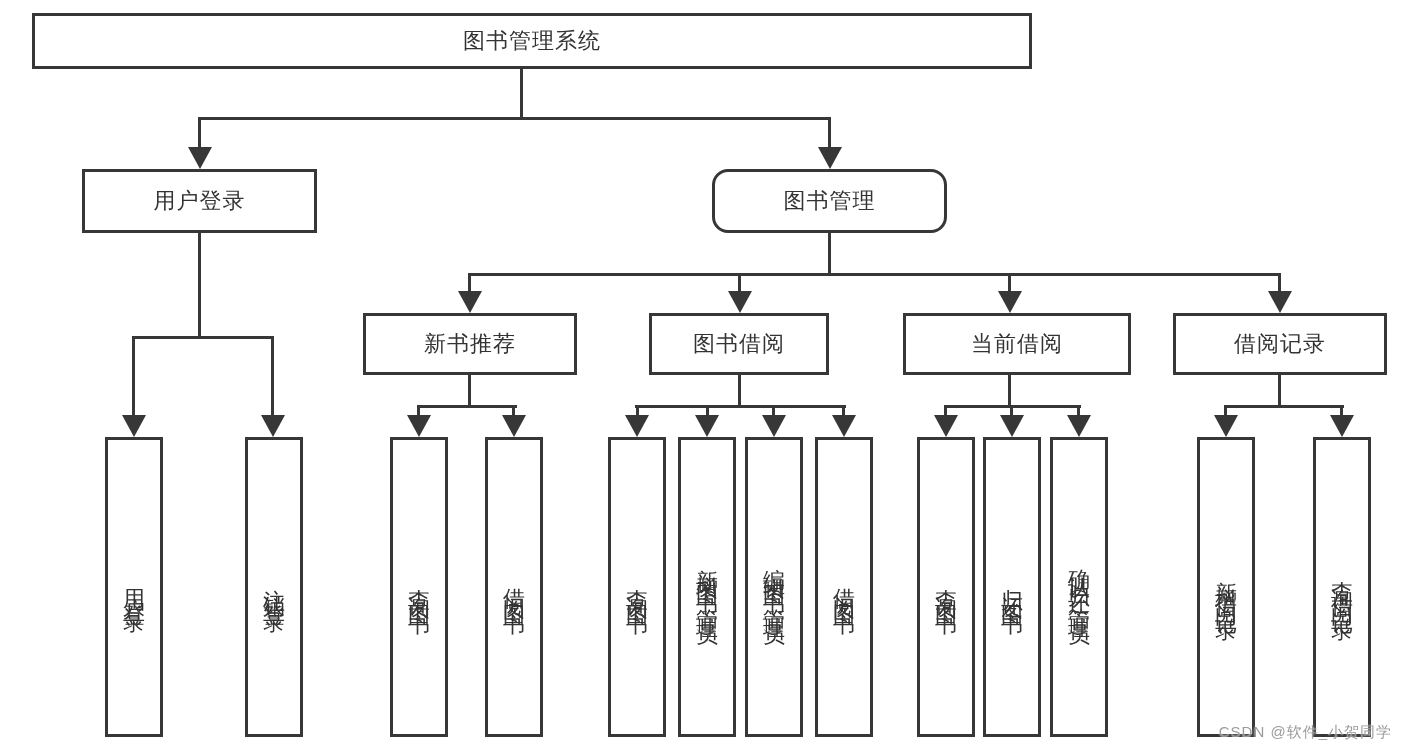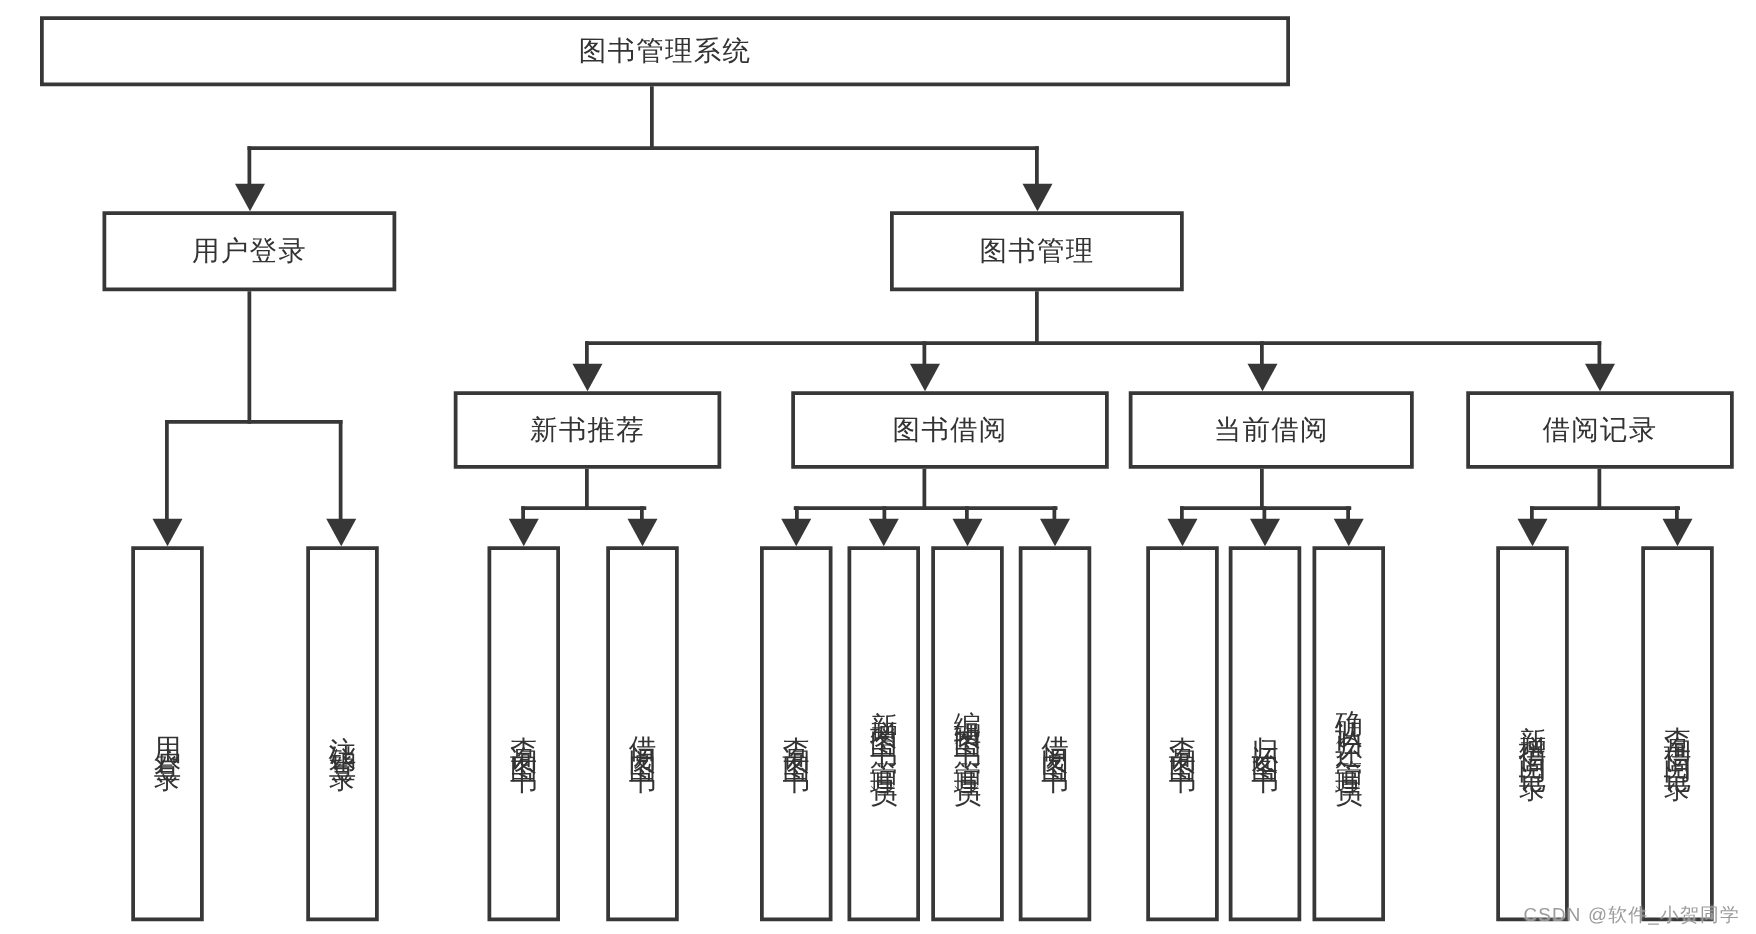--- a/index.html
+++ b/index.html
@@ -38,42 +38,42 @@
   <div class="box" style="left:22px;top:13px;width:1000px;height:56px;margin-left:10px;">图书管理系统</div>
 
   <div class="vline" style="left:520px;top:69px;height:51px;"></div>
   <div class="hline" style="left:198px;top:117px;width:633px;"></div>
   <div class="vline" style="left:198px;top:117px;height:36px;"></div>
   <div class="vline" style="left:828px;top:117px;height:36px;"></div>
   <div class="arrow" style="left:188px;top:147px;"></div>
   <div class="arrow" style="left:818px;top:147px;"></div>
 
   <div class="box" style="left:82px;top:169px;width:235px;height:64px;">用户登录</div>
-  <div class="box" style="left:712px;top:169px;width:235px;height:64px;">图书管理</div>
+  <div class="box" style="left:712px;top:169px;width:235px;height:64px;border-radius:16px;">图书管理</div>
 
   <div class="vline" style="left:198px;top:233px;height:106px;"></div>
   <div class="hline" style="left:132px;top:336px;width:142px;"></div>
   <div class="vline" style="left:132px;top:336px;height:84px;"></div>
   <div class="vline" style="left:271px;top:336px;height:84px;"></div>
   <div class="arrow" style="left:122px;top:415px;"></div>
   <div class="arrow" style="left:261px;top:415px;"></div>
 
   <div class="vline" style="left:828px;top:233px;height:43px;"></div>
   <div class="hline" style="left:468px;top:273px;width:813px;"></div>
   <div class="vline" style="left:468px;top:273px;height:24px;"></div>
   <div class="vline" style="left:738px;top:273px;height:24px;"></div>
   <div class="vline" style="left:1008px;top:273px;height:24px;"></div>
   <div class="vline" style="left:1278px;top:273px;height:24px;"></div>
   <div class="arrow" style="left:458px;top:291px;"></div>
   <div class="arrow" style="left:728px;top:291px;"></div>
   <div class="arrow" style="left:998px;top:291px;"></div>
   <div class="arrow" style="left:1268px;top:291px;"></div>
 
   <div class="box" style="left:363px;top:313px;width:214px;height:62px;">新书推荐</div>
-  <div class="box" style="left:633px;top:313px;width:254px;height:62px;">图书借阅</div>
+  <div class="box" style="left:649px;top:313px;width:180px;height:62px;">图书借阅</div>
   <div class="box" style="left:903px;top:313px;width:228px;height:62px;">当前借阅</div>
   <div class="box" style="left:1173px;top:313px;width:214px;height:62px;">借阅记录</div>
 
   <div class="vline" style="left:468px;top:375px;height:33px;"></div>
   <div class="hline" style="left:417px;top:405px;width:100px;"></div>
   <div class="vline" style="left:417px;top:405px;height:14px;"></div>
   <div class="vline" style="left:512px;top:405px;height:14px;"></div>
   <div class="arrow" style="left:407px;top:415px;"></div>
   <div class="arrow" style="left:502px;top:415px;"></div>
 

